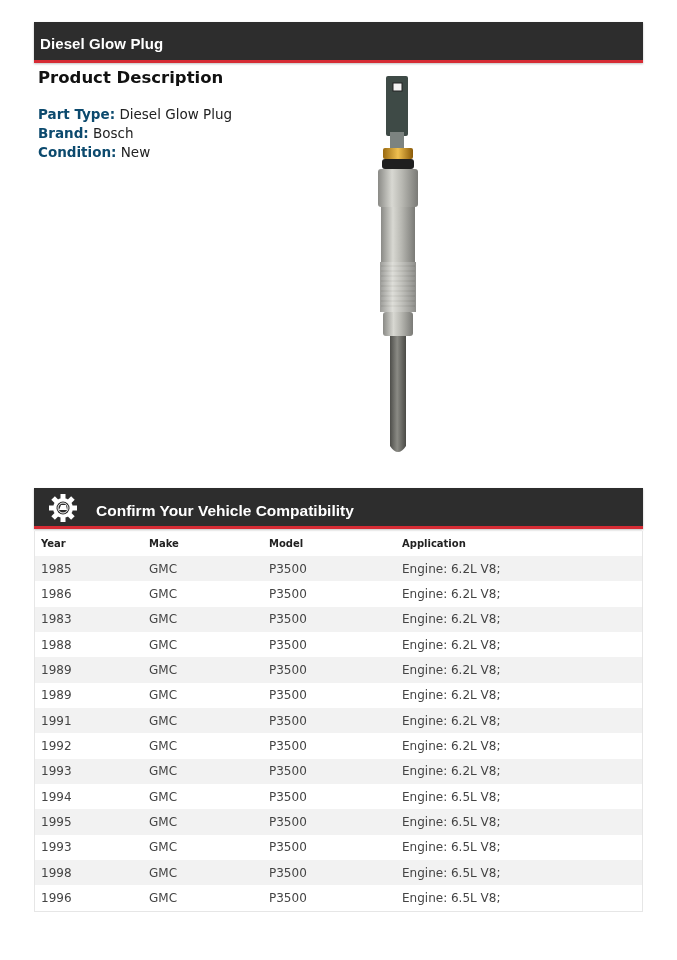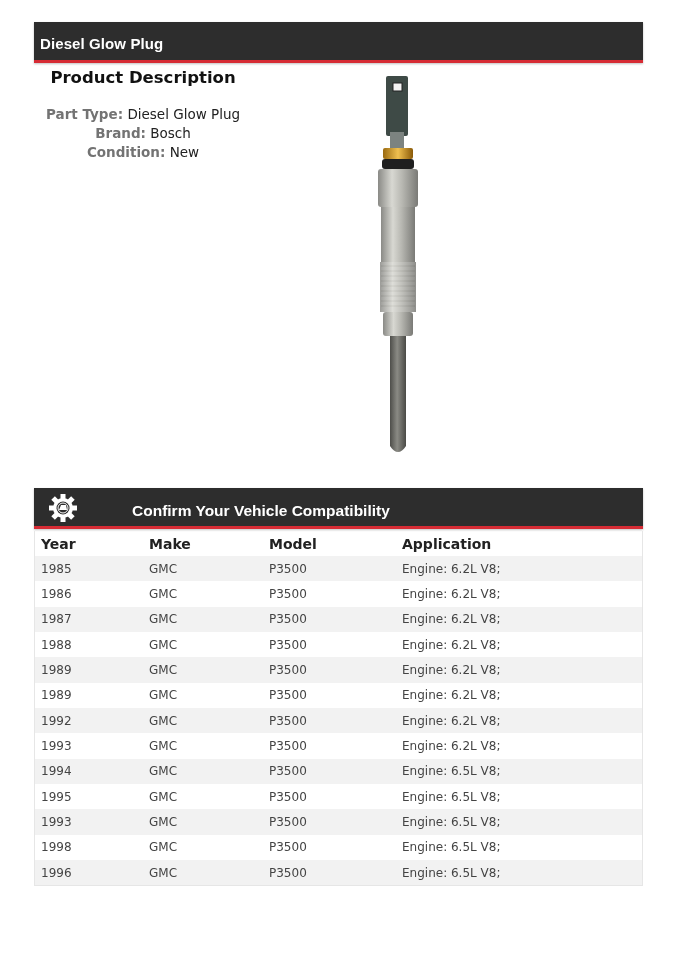--- a/index.html
+++ b/index.html
@@ -1,30 +1,30 @@
 <!DOCTYPE html>
 <html><head>
 <meta charset="utf-8">
 <style>
   * { box-sizing: border-box; margin: 0; padding: 0; }
   body { width: 677px; height: 960px; background: #ffffff; font-family: "DejaVu Sans", sans-serif; color: #222; position: relative; overflow: hidden; }
   .bar { position: absolute; left: 34px; width: 609px; background: #2d2d2d; border-bottom: 3px solid #d62b34; box-shadow: 0 1px 2px rgba(0,0,0,0.25); }
   .top-bar { top: 22px; height: 41px; }
   .top-bar .bar-title { position: absolute; left: 6px; top: 13px; color: #fff; font-family: "Liberation Sans", sans-serif; font-weight: bold; font-size: 15px; letter-spacing: 0.1px; }
-  .desc { position: absolute; left: 46px; top: 68px; text-align: center; }
+  .desc { position: absolute; left: 38px; top: 68px; }
   .desc h2 { font-family: "DejaVu Sans", sans-serif; font-size: 16.5px; font-weight: bold; color: #111; margin-bottom: 18px; }
   .spec { font-size: 13.5px; line-height: 19px; color: #222; white-space: nowrap; }
-  .spec b { font-weight: bold; color: #737373; }
+  .spec b { font-weight: bold; color: #0c4a6e; }
   .product-img { position: absolute; left: 376px; top: 74px; width: 56px; height: 384px; }
   .compat-bar { top: 488px; height: 41px; }
   .compat-bar .gear { position: absolute; left: 14px; top: 5px; width: 30px; height: 30px; }
-  .compat-bar .bar-title { position: absolute; left: 62px; top: 14px; color: #fff; font-family: "Liberation Sans", sans-serif; font-weight: bold; font-size: 15.5px; margin-left: 36px; }
+  .compat-bar .bar-title { position: absolute; left: 62px; top: 14px; color: #fff; font-family: "Liberation Sans", sans-serif; font-weight: bold; font-size: 15.5px; }
   .table-wrap { position: absolute; left: 34px; top: 531px; width: 609px; border: 1px solid #e6e6e6; border-top: none; }
   table { width: 100%; border-collapse: collapse; font-family: "DejaVu Sans", sans-serif; }
-  th { text-align: left; font-size: 14px; font-weight: bold; color: #222; height: 25px; padding-left: 6px; margin-left: 32px; }
+  th { text-align: left; font-size: 10px; font-weight: bold; color: #222; height: 25px; padding-left: 6px; margin-left: 32px; }
   td { font-size: 12px; color: #444; height: 25.35px; padding-left: 6px; }
   tr.row:nth-child(odd) td { background: #f2f2f2; }
   tr.row:nth-child(even) td { background: #ffffff; }
   .c1 { width: 108px; } .c2 { width: 120px; } .c3 { width: 133px; }
 </style>
 </head>
 <body>
 
 <div class="bar top-bar">
   <div class="bar-title">Diesel Glow Plug</div>
@@ -116,39 +116,45 @@
           <td>P3500</td>
           <td>Engine: 6.2L V8;</td>
         </tr>
         <tr class="row">
           <td>1986</td>
           <td>GMC</td>
           <td>P3500</td>
           <td>Engine: 6.2L V8;</td>
         </tr>
         <tr class="row">
-          <td>1987</td>
+          <td>1983</td>
           <td>GMC</td>
           <td>P3500</td>
           <td>Engine: 6.2L V8;</td>
         </tr>
         <tr class="row">
           <td>1988</td>
           <td>GMC</td>
           <td>P3500</td>
           <td>Engine: 6.2L V8;</td>
         </tr>
         <tr class="row">
           <td>1989</td>
           <td>GMC</td>
           <td>P3500</td>
           <td>Engine: 6.2L V8;</td>
         </tr>
         <tr class="row">
           <td>1989</td>
+          <td>GMC</td>
+          <td>P3500</td>
+          <td>Engine: 6.2L V8;</td>
+        </tr>
+        <tr class="row">
+          <td>1991</td>
           <td>GMC</td>
           <td>P3500</td>
           <td>Engine: 6.2L V8;</td>
         </tr>
         <tr class="row">
           <td>1992</td>
           <td>GMC</td>
           <td>P3500</td>
           <td>Engine: 6.2L V8;</td>
         </tr>

